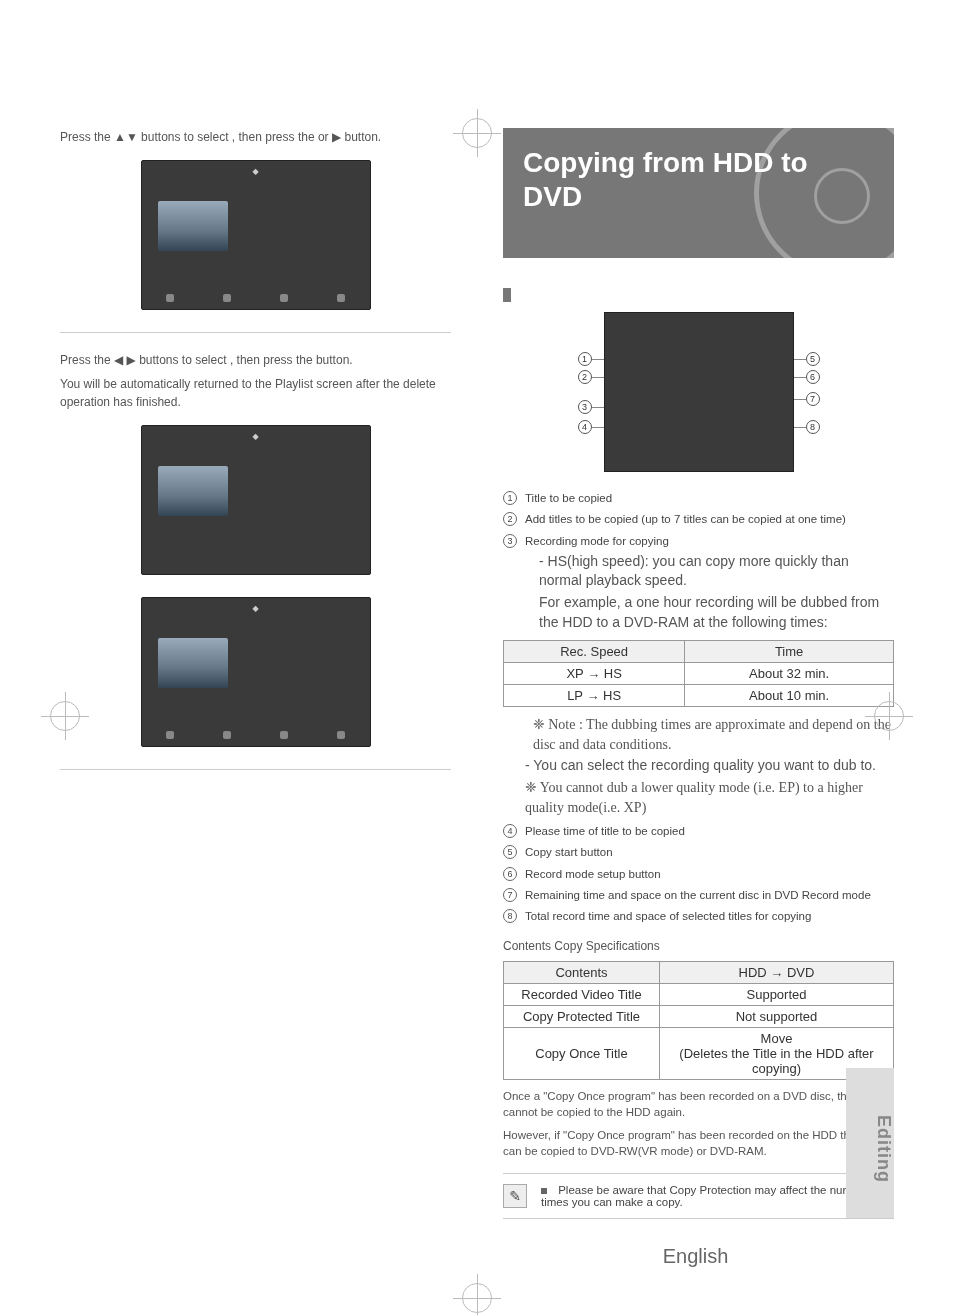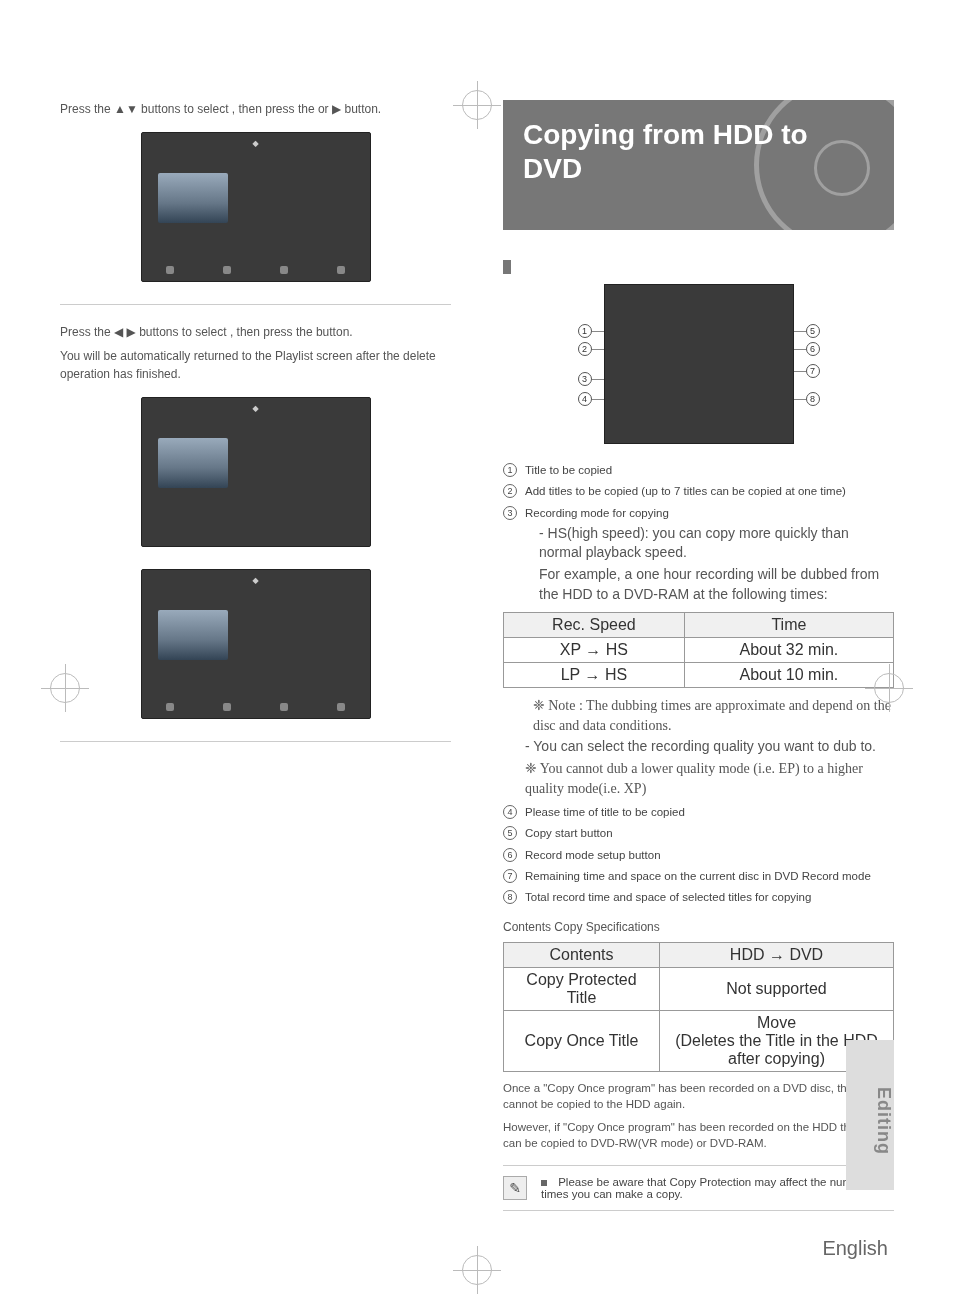--- a/index.html
+++ b/index.html
@@ -9,20 +9,21 @@
     color: #333;
     background: #fff;
     width: 954px;
     height: 1315px;
     position: relative;
     padding: 100px 60px 40px 60px;
   }
   .page {
     display: flex;
     gap: 52px;
+    margin-top: 28px;
   }
   .col { flex: 1; min-width: 0; }
   .step-text { font-size: 12px; line-height: 1.5; color: #555; margin-bottom: 6px; }
   .bullet-sub { padding-left: 16px; font-size: 11.5px; color: #555; line-height: 1.4; }
   .screenshot {
     width: 230px;
     height: 150px;
     margin: 14px auto 22px auto;
     background: #3a3a3a;
     border: 1px solid #222;
@@ -119,21 +120,21 @@
     width:14px; height:14px;
     border:1px solid #666; border-radius:50%;
     font-size:9px; text-align:center; line-height:13px;
     margin-top:1px;
   }
   .legend-list .body { flex:1; }
   .nested { padding-left: 14px; font-size:14px; color:#555; line-height:1.4; margin-top:2px;}
   table.speed, table.spec {
     border-collapse: collapse;
     width: 100%;
-    font-size: 16px;
+    font-size: 13px;
     margin: 8px 0;
     padding-left: 31px;
   }
   table.speed th, table.speed td, table.spec th, table.spec td {
     border: 1px solid #999;
     padding: 3px 6px;
     text-align: center;
   }
   table.speed th, table.spec th {
     background: #f0f0f0;
@@ -168,21 +169,21 @@
     width:24px; height:24px;
     border:1px solid #aaa;
     background:#eee;
     font-size:14px;
     text-align:center;
     line-height:22px;
     flex:0 0 24px;
   }
   .square { display:inline-block; width:6px; height:6px; background:#666; margin-right:8px; vertical-align:middle;}
   .footer {
-    text-align:right;
+    text-align:center;
     font-size: 20px;
     color:#666;
     margin-top: 26px;
     padding-right: 6px;
   }
   .crop-mark {
     position:absolute;
     width:30px; height:30px;
     border:1px solid #bbb;
     border-radius:50%;
@@ -355,20 +356,24 @@
 
       <table class="spec">
         <thead>
           <tr>
             <th style="width:40%">Contents</th>
             <th>HDD → DVD</th>
           </tr>
         </thead>
         <tbody>
           <tr>
+              <td>Recorded Video Title</td>
+              <td>Supported</td>
+            </tr>
+          <tr>
               <td>Copy Protected Title</td>
               <td>Not supported</td>
             </tr>
           <tr>
               <td>Copy Once Title</td>
               <td style="white-space:pre-line">Move
 (Deletes the Title in the HDD after copying)</td>
             </tr>
         </tbody>
       </table>

